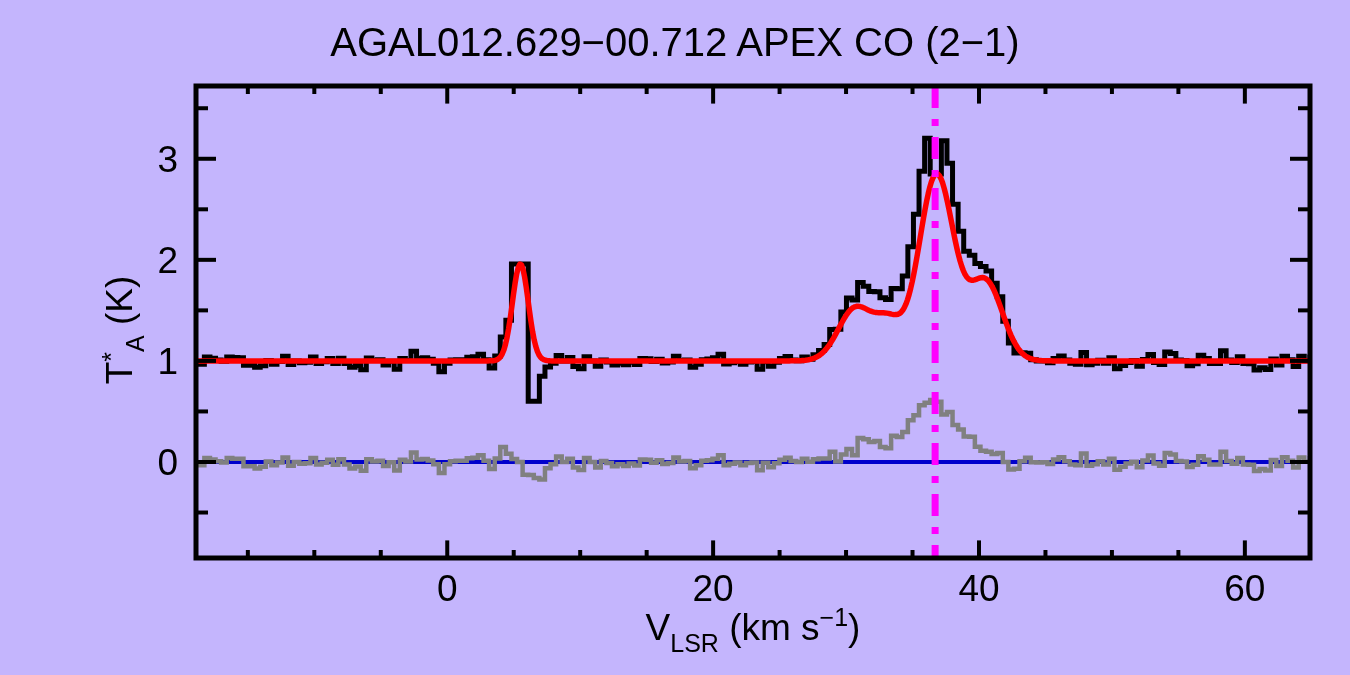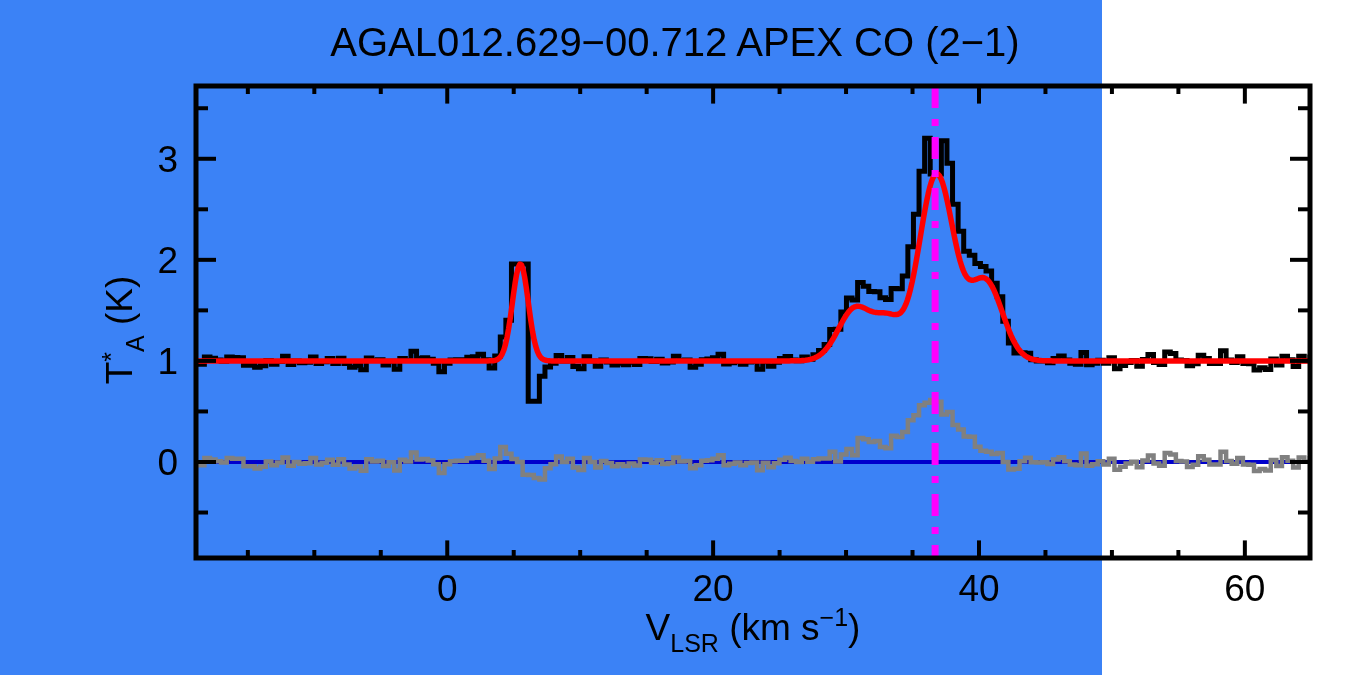--- a/index.html
+++ b/index.html
@@ -1,17 +1,17 @@
 <!DOCTYPE html>
 <html><head>
 <meta charset="utf-8">
 <style>
   html,body{margin:0;padding:0;background:#ffffff;}
   body{width:1350px;height:675px;overflow:hidden;font-family:"Liberation Sans",sans-serif;color:#000;}
-  #fig{position:relative;width:1102px;height:675px;background:#3b82f6;}
+  #fig{position:relative;width:1350px;height:675px;background:#c4b5fd;}
 
   #title{
     position:absolute; left:0; top:20px; width:1350px;
     text-align:center; font-size:40px; font-weight:400;
     letter-spacing:0px; color:#000; white-space:nowrap;
   }
 
   #plotsvg{position:absolute;left:0;top:0;width:1350px;height:675px;}
 
   .axlabel{font-size:37px;fill:#000;font-family:"Liberation Sans",sans-serif;}

